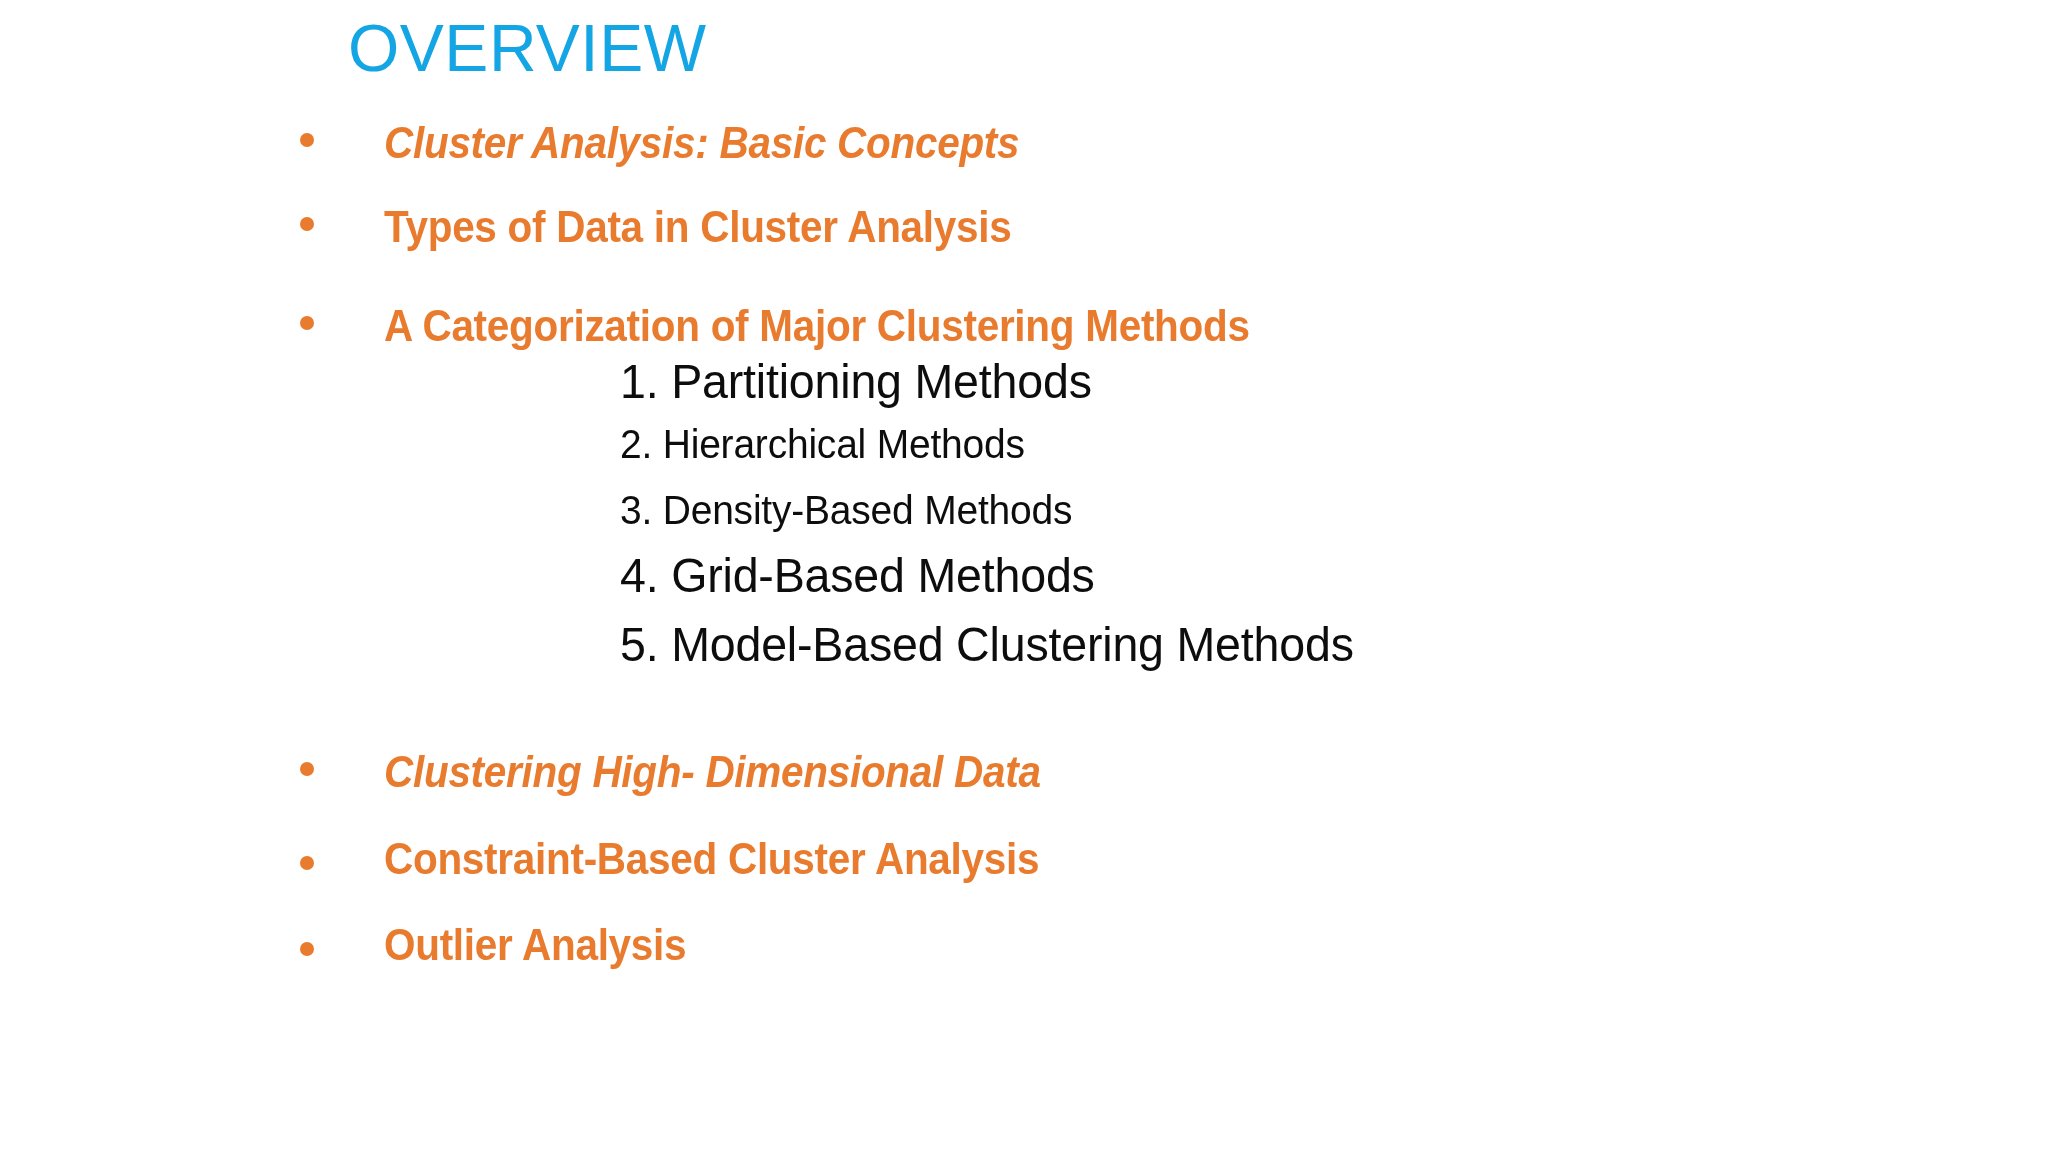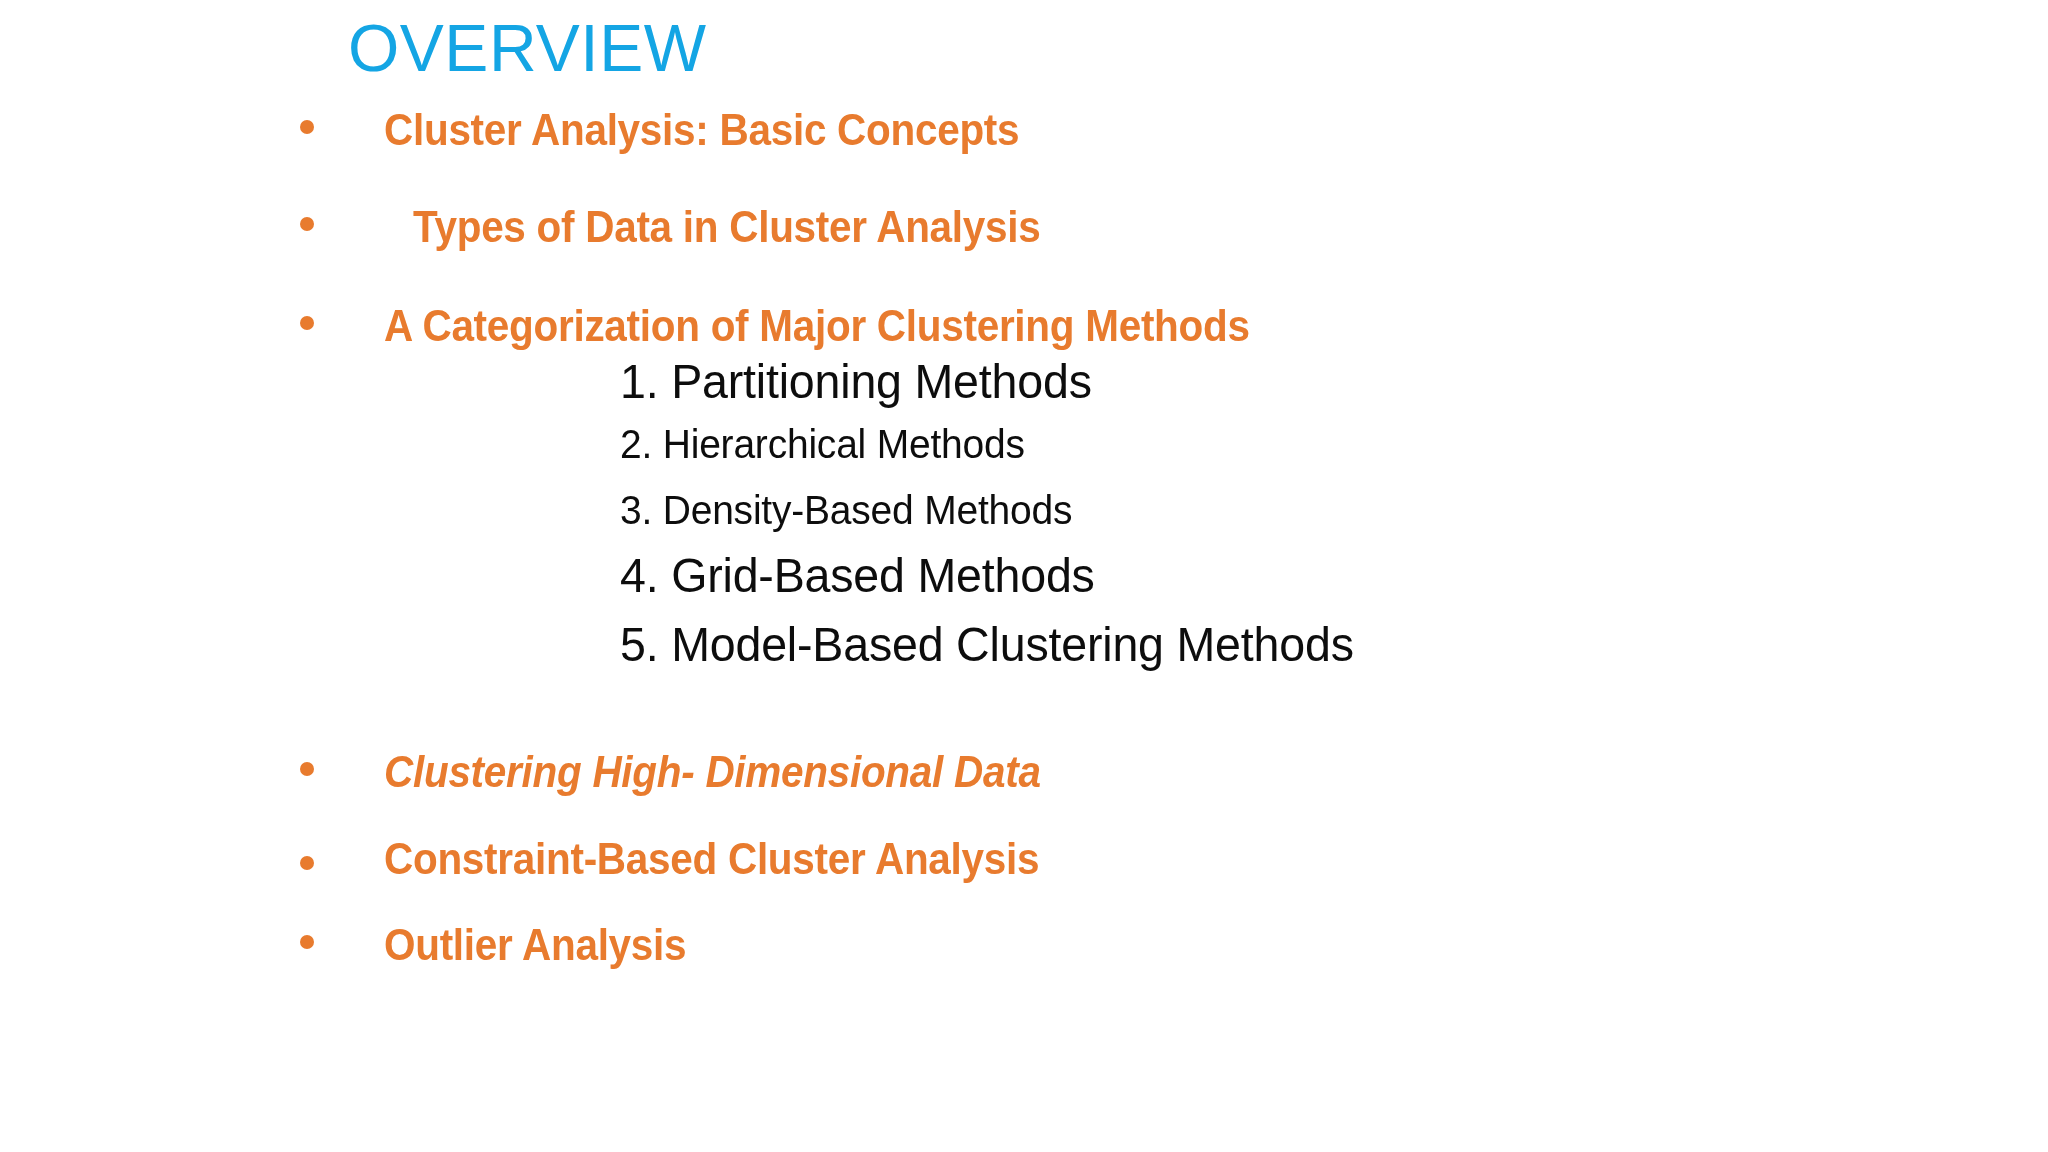--- a/index.html
+++ b/index.html
@@ -70,26 +70,26 @@
     font-weight: 700;
     font-size: 44px;
     line-height: 1;
     color: #E87B2E;
     letter-spacing: -0.3px;
     transform: scaleX(0.92);
     transform-origin: left center;
   }
 
   
-  .bullet-row.b0 { top: 108px; }
-  .bullet-row.b1 { top: 205px; gap: 29px; }
+  .bullet-row.b0 { top: 121px; font-style: italic; }
+  .bullet-row.b1 { top: 205px; }
   .bullet-row.b2 { top: 292px; margin-top: 12px; }
   .bullet-row.b3 { top: 750px; font-style: italic; }
   .bullet-row.b4 { top: 837px; align-items: flex-end; }
-  .bullet-row.b5 { top: 923px; }
+  .bullet-row.b5 { top: 923px; align-items: flex-end; }
 
   
   .numbered-list {
     position: absolute;
     left: 620px;
     top: 0;
     width: 1200px;
   }
 
   .numbered-item {

